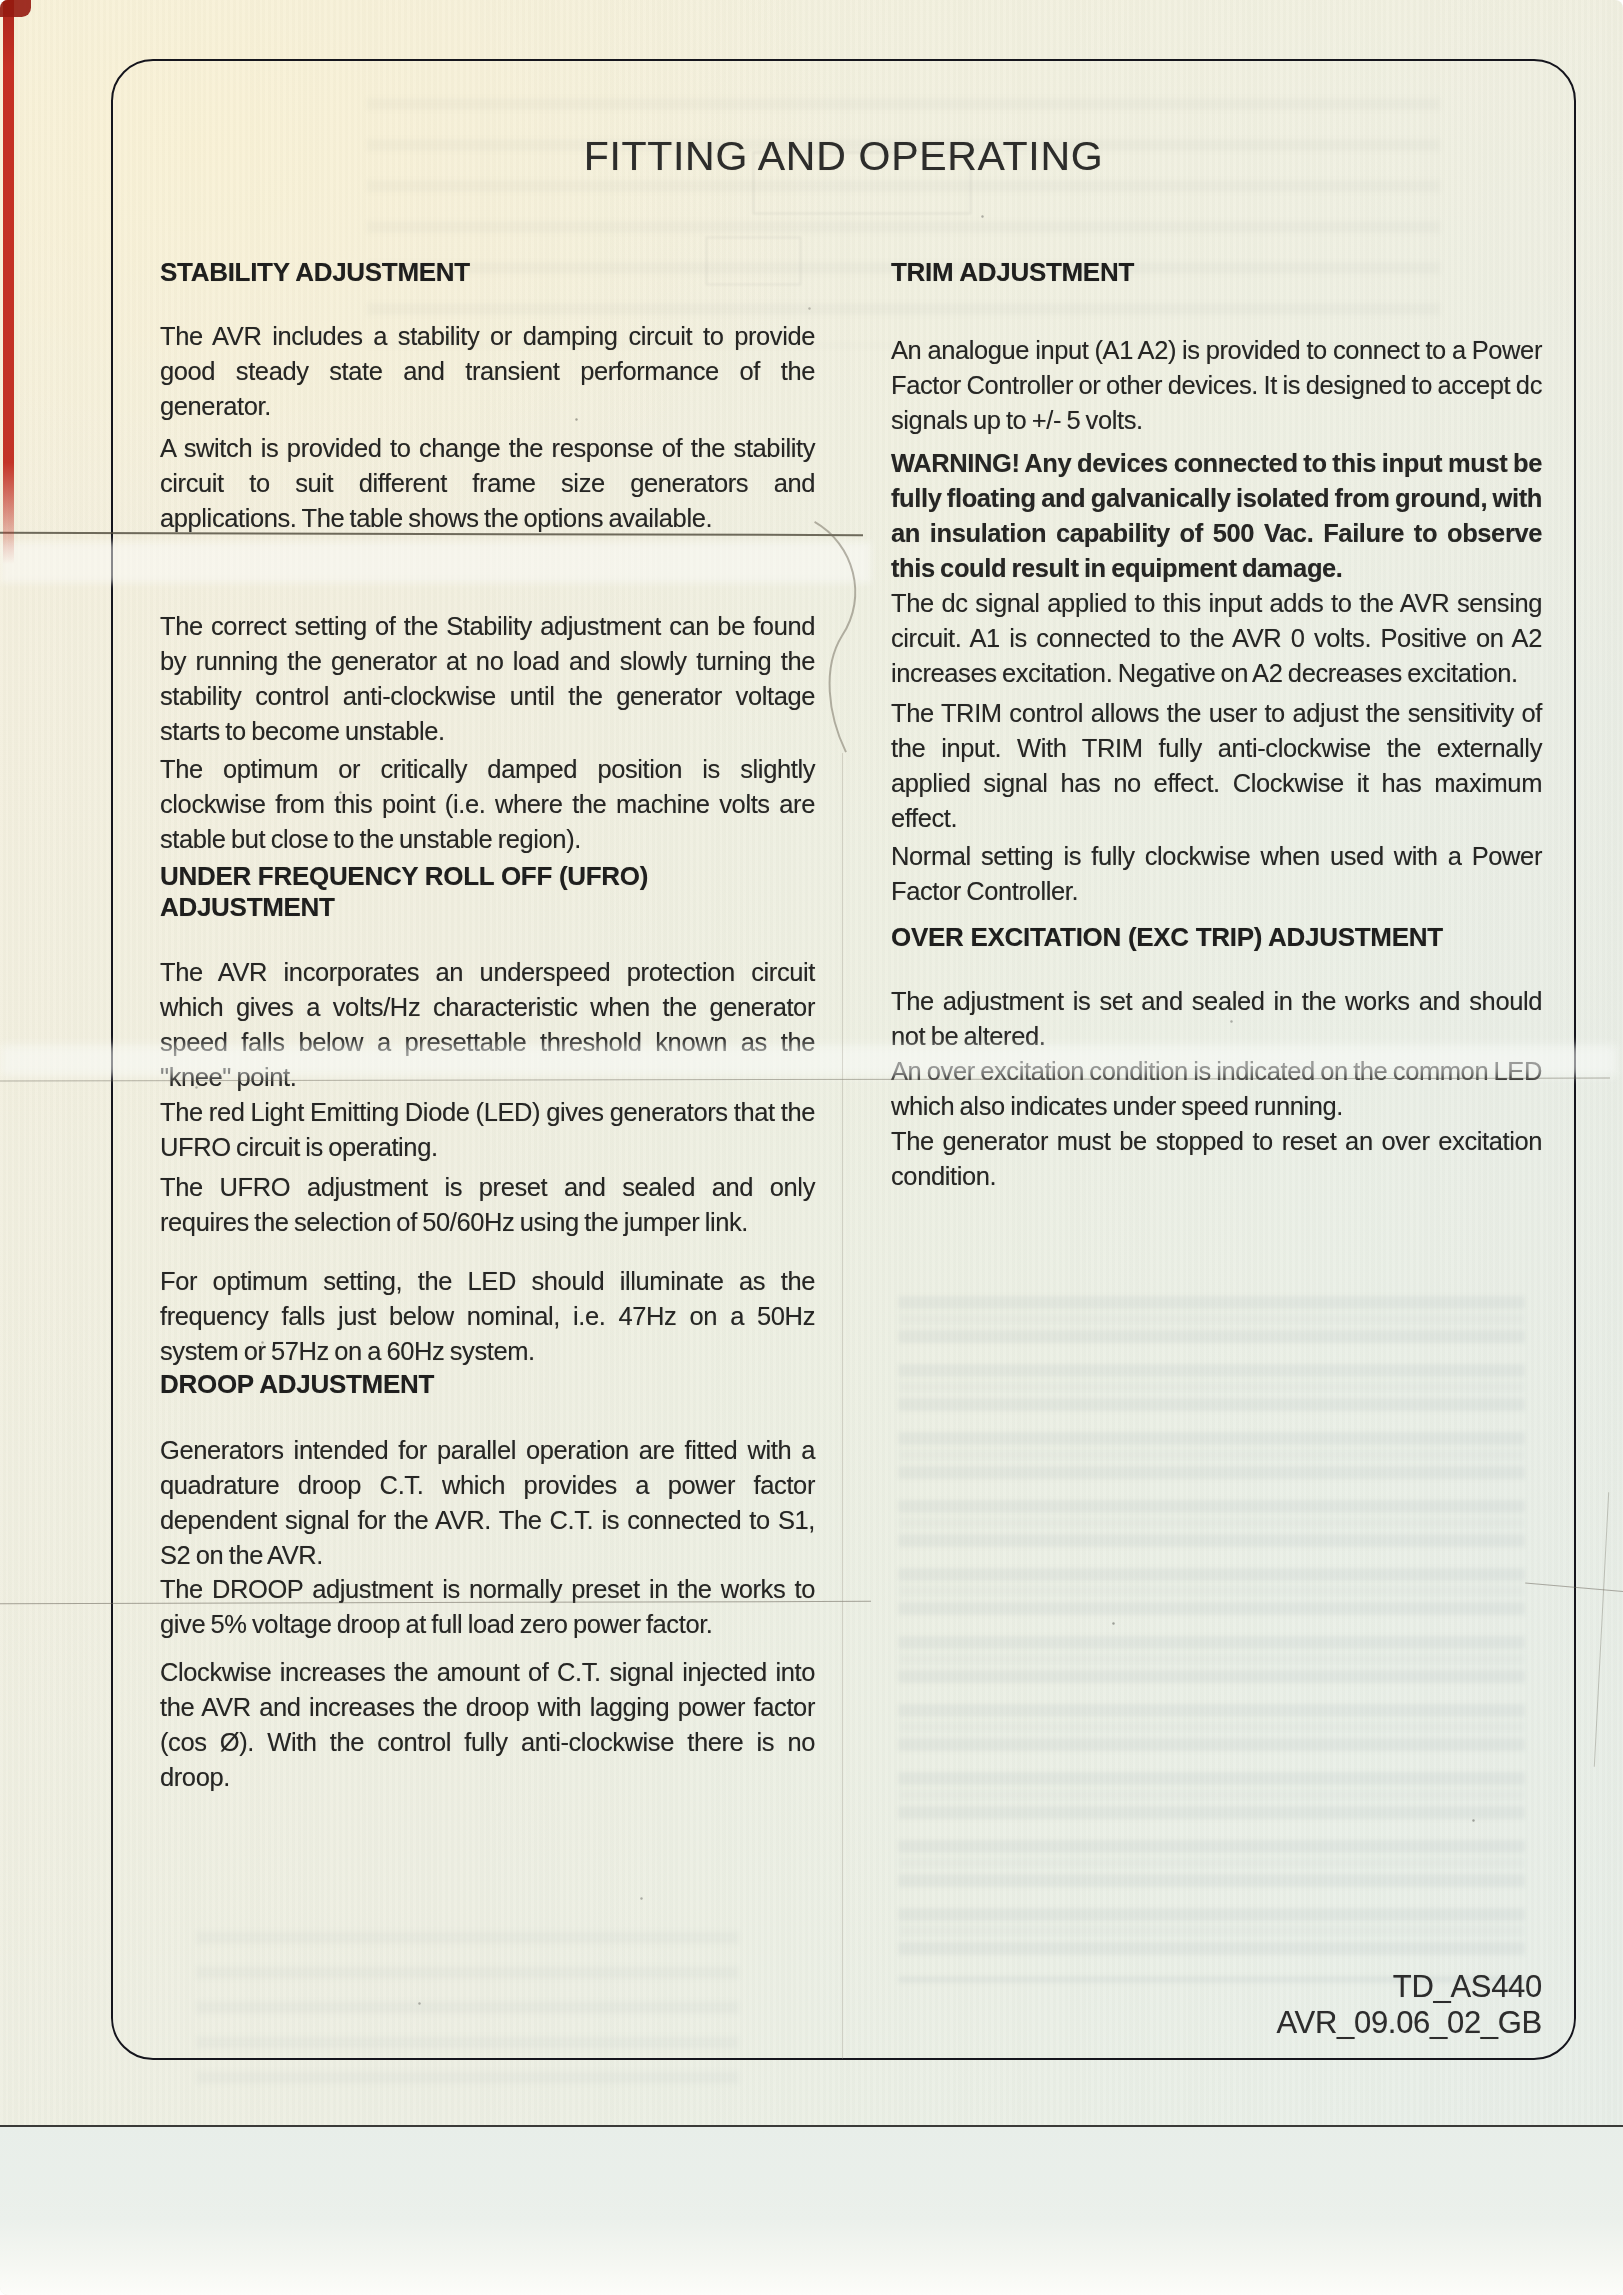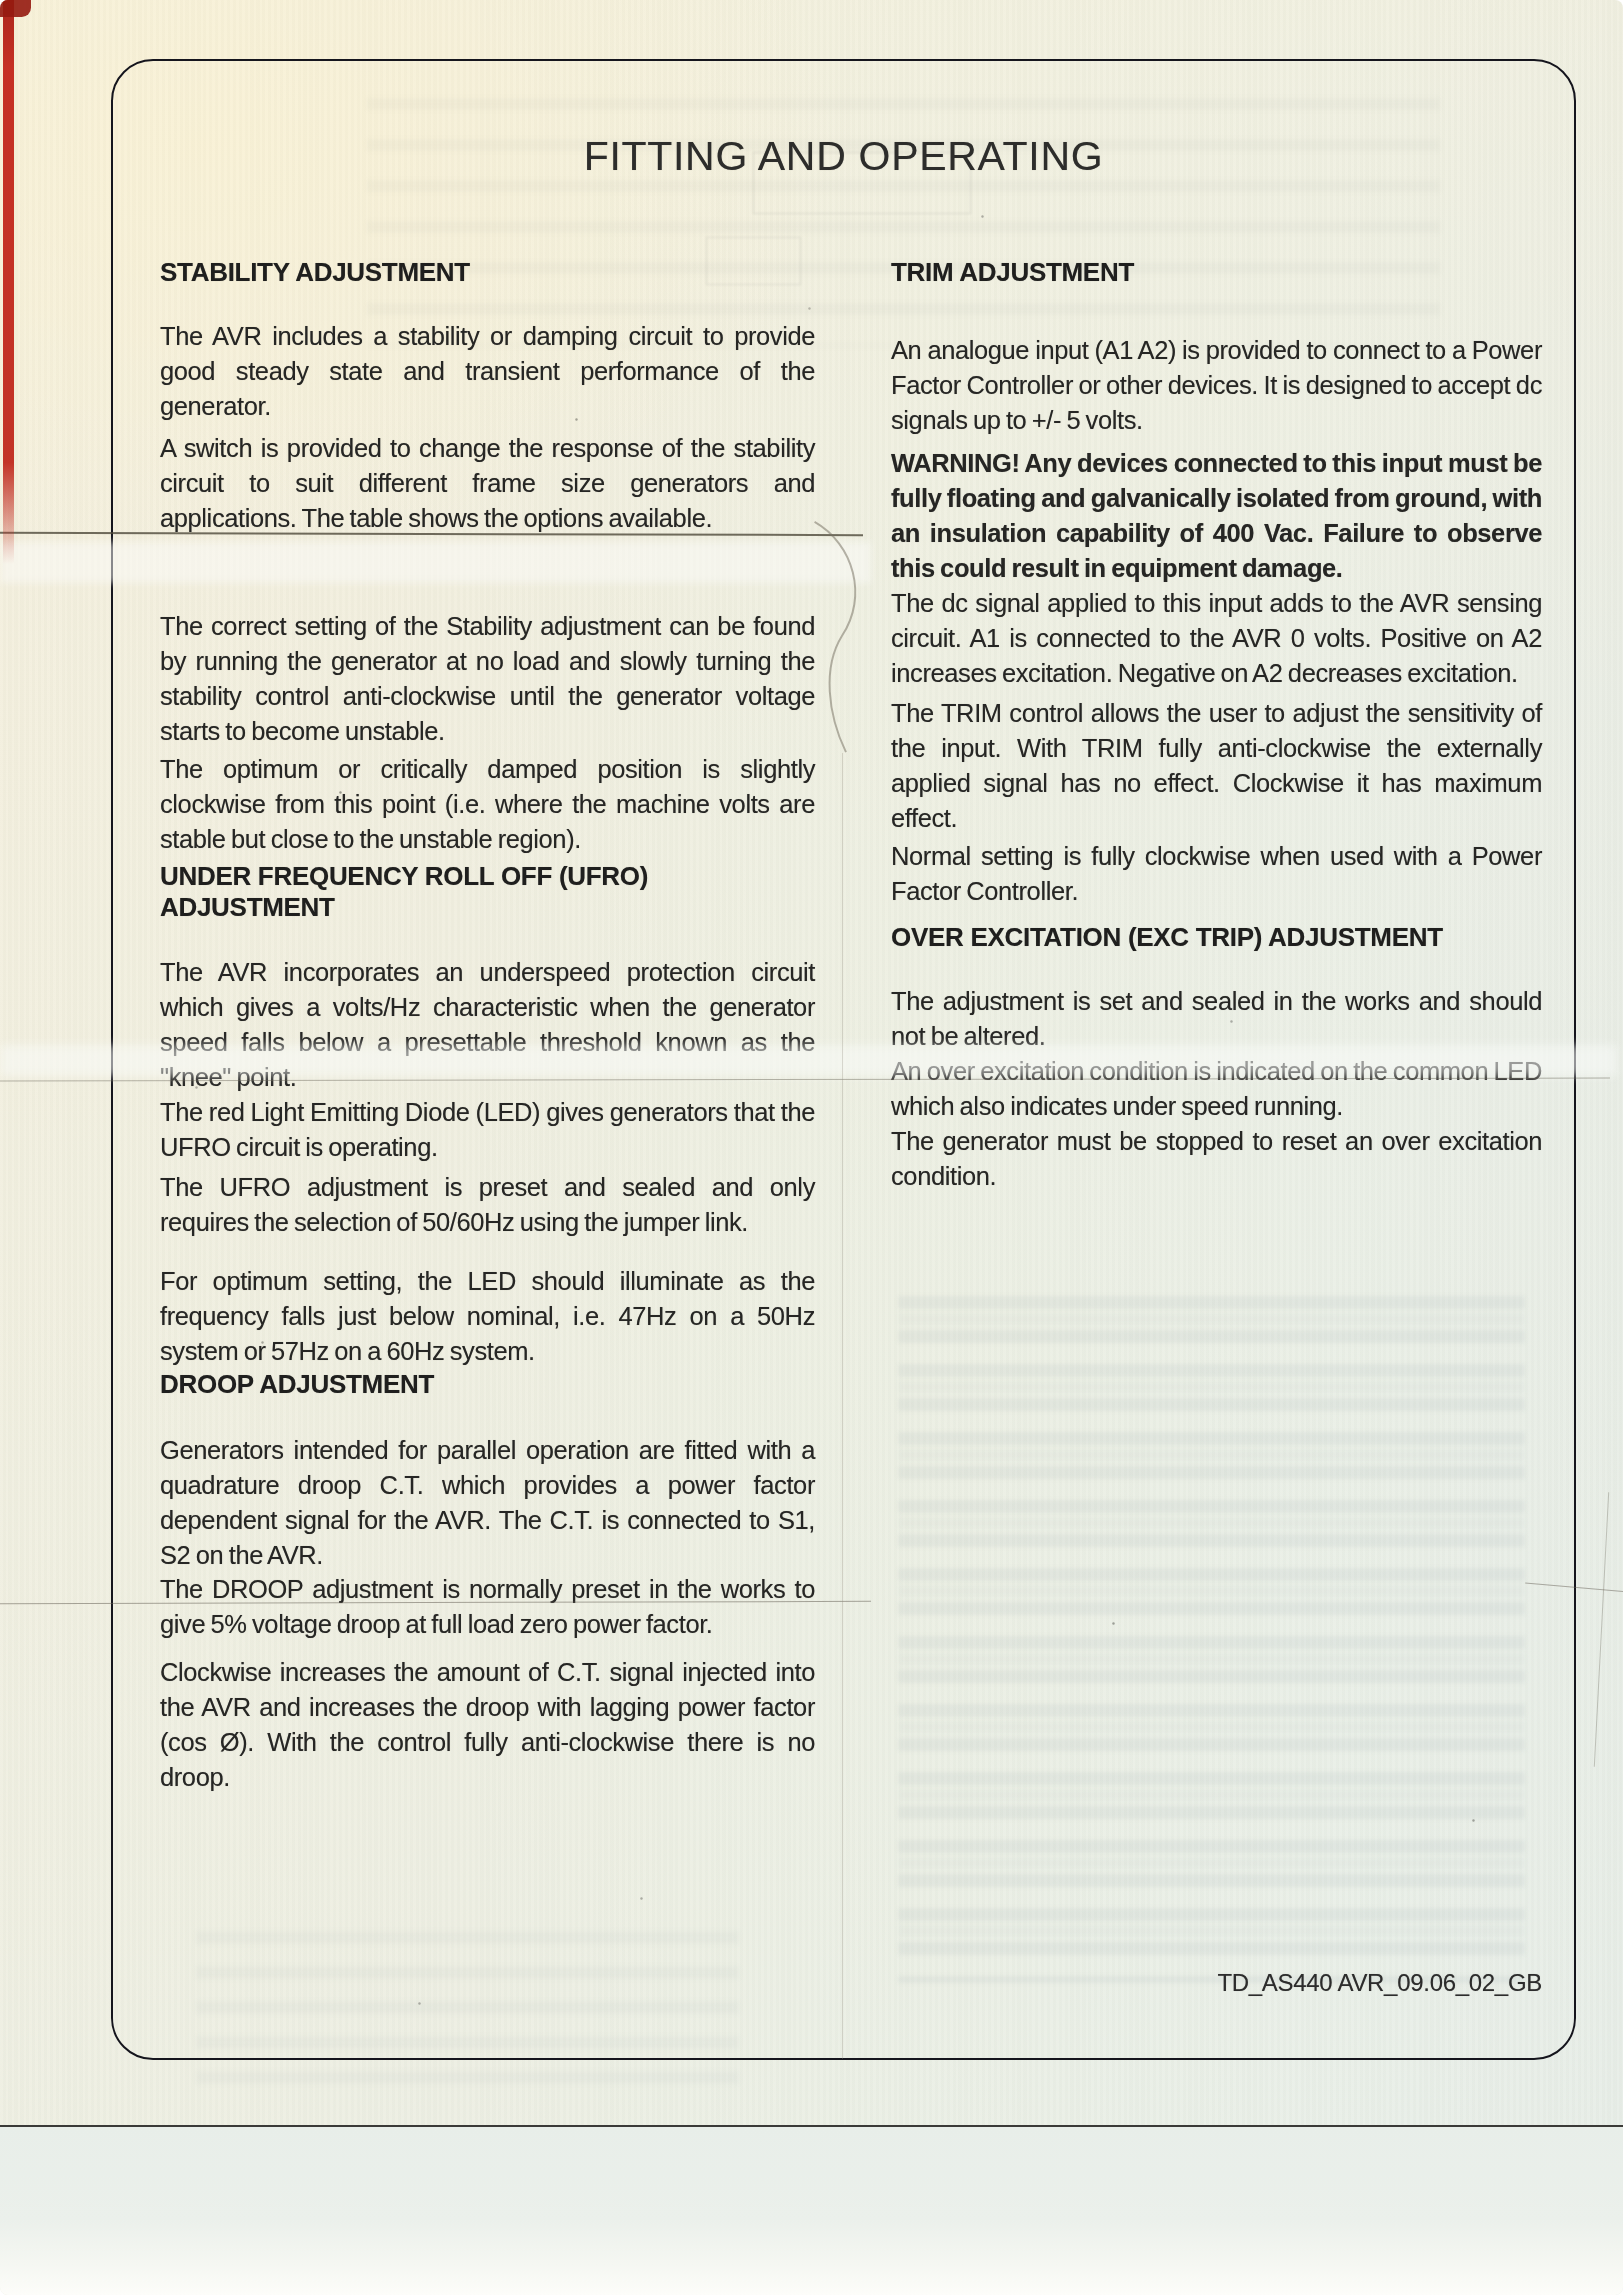--- a/index.html
+++ b/index.html
@@ -39,21 +39,21 @@
   }
   .col h3{
     font-size:26px;line-height:31px;font-weight:bold;color:#1f1f1e;
     letter-spacing:-0.3px;white-space:pre-line;
     text-shadow:0 0 0.7px rgba(30,30,30,.4);
   }
   .bold{font-weight:bold;}
   .multi{white-space:pre-line;}
   .footer{
     position:absolute;left:1149px;top:1969px;width:393px;text-align:right;
-    font-size:24px;color:#2c2c2c;letter-spacing:-0.3px;
+    font-size:31px;color:#2c2c2c;letter-spacing:-0.3px;
     text-shadow:0 0 0.7px rgba(35,35,35,.38);
   }
   
   .red-edge{
     position:absolute;left:3.3px;top:0;width:11px;height:564px;
     background:linear-gradient(180deg,#a81d13 0%, #c3271b 12%, #c02a1e 82%, rgba(195,39,27,0) 100%);
     opacity:.95;
   }
   .red-corner{
     position:absolute;left:0;top:0;width:31px;height:17px;
@@ -145,21 +145,21 @@
 
     <h3 style="top:1369px">DROOP ADJUSTMENT</h3>
     <p style="top:1427px">Generators intended for parallel operation are fitted with a quadrature droop C.T. which provides a power factor dependent signal for the AVR. The C.T. is connected to S1, S2 on the AVR.</p>
     <p style="top:1566px">The DROOP adjustment is normally preset in the works to give 5% voltage droop at full load zero power factor.</p>
     <p style="top:1649px">Clockwise increases the amount of C.T. signal injected into the AVR and increases the droop with lagging power factor (cos Ø). With the control fully anti-clockwise there is no droop.</p>
   </div>
 
   <div class="col col-right">
     <h3 style="top:257px">TRIM ADJUSTMENT</h3>
     <p style="top:327px">An analogue input (A1 A2) is provided to connect to a Power Factor Controller or other devices. It is designed to accept dc signals up to +/- 5 volts.</p>
-    <p style="top:440px" class="bold">WARNING! Any devices connected to this input must be fully floating and galvanically isolated from ground, with an insulation capability of 400 Vac.  Failure to observe this could result in equipment damage.</p>
+    <p style="top:440px" class="bold">WARNING! Any devices connected to this input must be fully floating and galvanically isolated from ground, with an insulation capability of 500 Vac.  Failure to observe this could result in equipment damage.</p>
     <p style="top:580px">The dc signal applied to this input adds to the AVR sensing circuit. A1 is connected to the AVR 0 volts.  Positive on A2 increases excitation. Negative on A2 decreases excitation.</p>
     <p style="top:690px">The TRIM control allows the user to adjust the sensitivity of the input.  With TRIM fully anti-clockwise the externally applied signal has no effect. Clockwise it has maximum effect.</p>
     <p style="top:833px">Normal setting is fully clockwise when used with a Power Factor Controller.</p>
 
     <h3 style="top:922px">OVER EXCITATION (EXC TRIP) ADJUSTMENT</h3>
     <p style="top:978px" class="multi">The adjustment is set and sealed in the works and should not be altered.
 An over excitation condition is indicated on the common LED which also indicates under speed running.
 The generator must be stopped to reset an over excitation condition.</p>
   </div>
 

